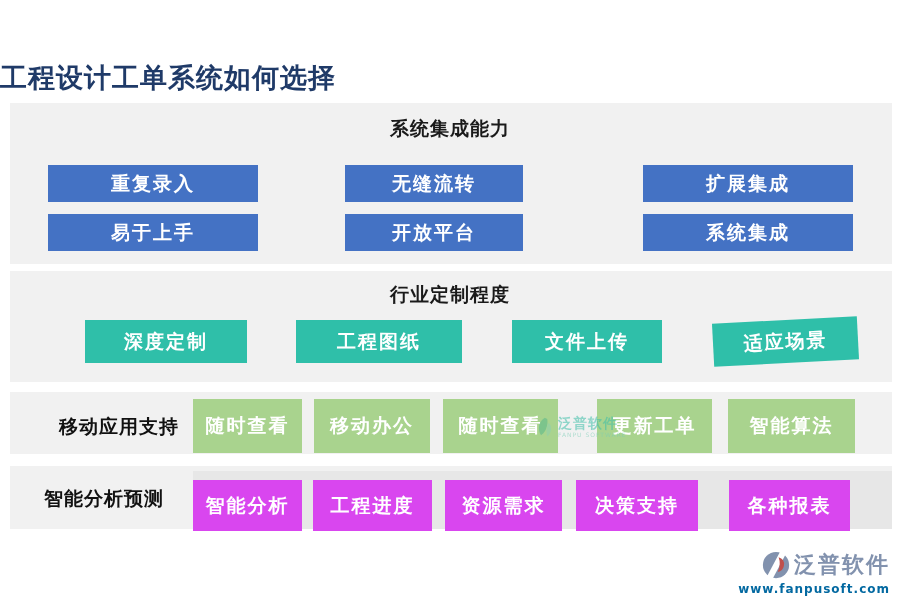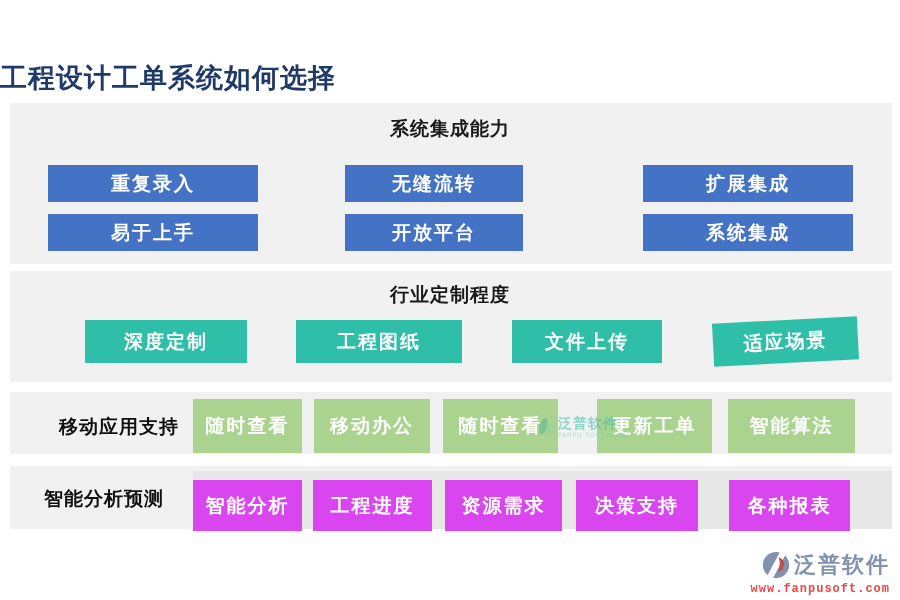--- a/index.html
+++ b/index.html
@@ -55,21 +55,21 @@
   .watermark .wm-sub{font-size:6px;color:#7acdb5;margin-top:2px;letter-spacing:1px;}
   .footer{
     position:absolute;right:10px;top:550px;display:flex;flex-direction:column;
     align-items:flex-end;
   }
   .footer .brand-row{display:flex;align-items:center;}
   .footer .brand-text{
     font-size:22px;font-weight:bold;color:#8292ae;letter-spacing:2px;margin-left:4px;
   }
   .footer .url{
-    font-size:12px;font-weight:bold;color:#ef4444;margin-top:2px;letter-spacing:1px;font-family:Liberation Mono, monospace;
+    font-size:12px;font-weight:bold;color:#0369a1;margin-top:2px;letter-spacing:1px;
   }
 </style>
 </head>
 <body>
 
 <div id="stage">
 
   <div class="title">工程设计工单系统如何选择</div>
 
   <div class="panel panel-1"></div>

